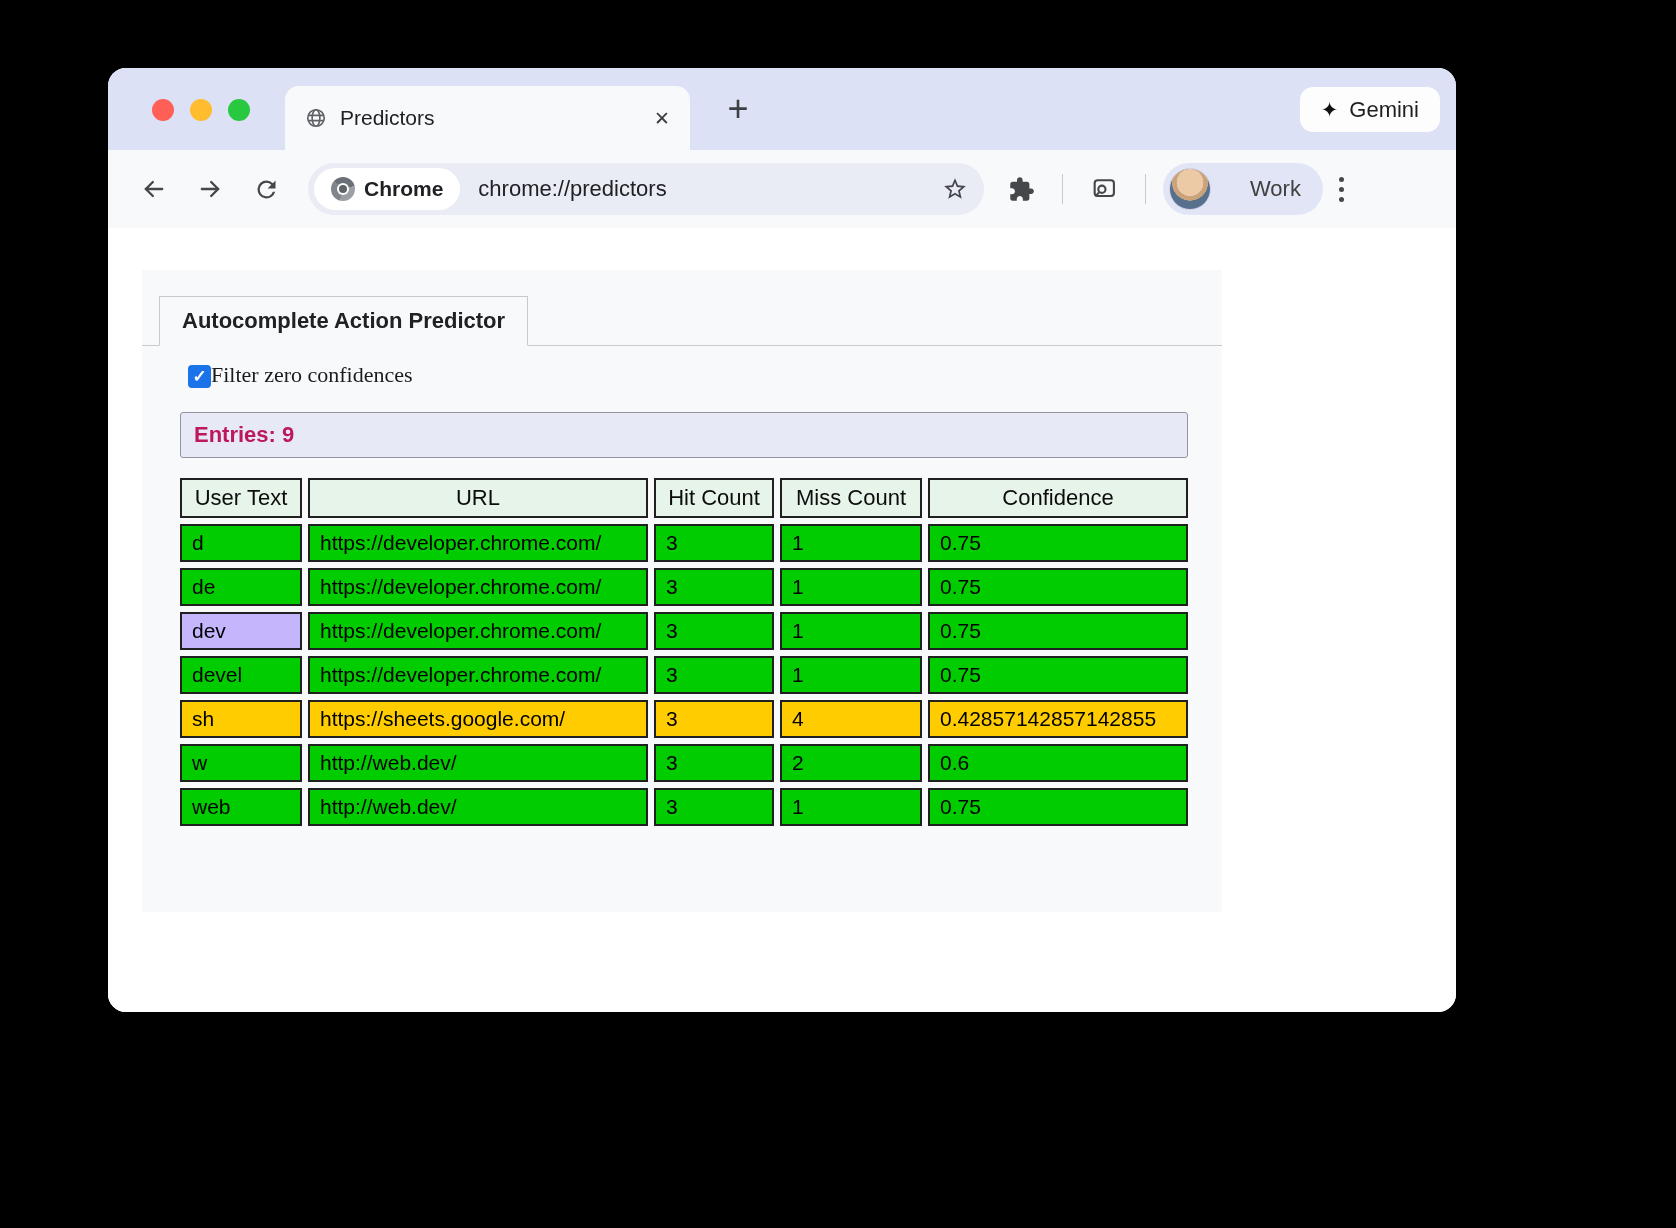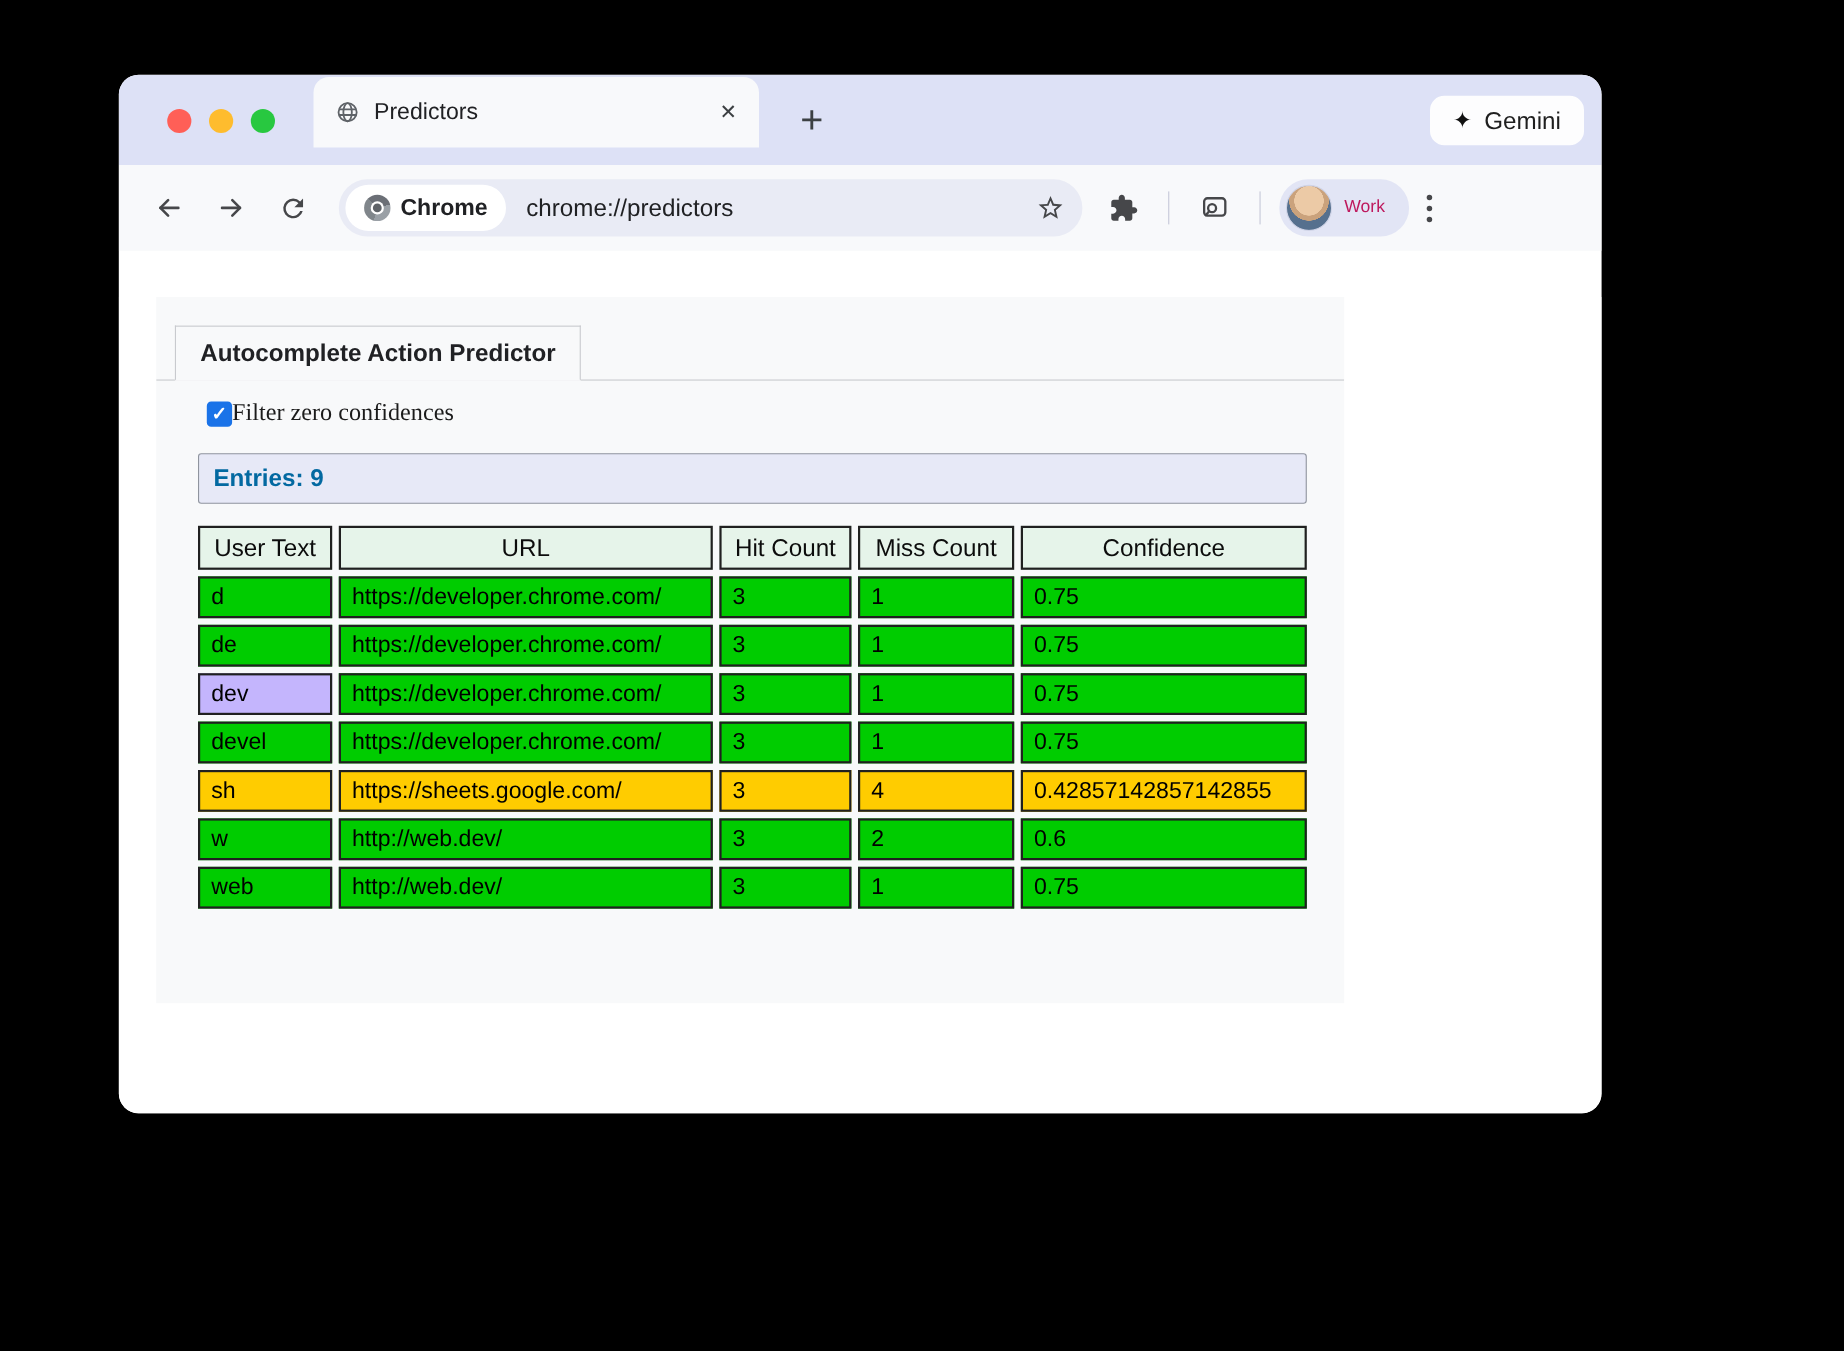--- a/index.html
+++ b/index.html
@@ -14,21 +14,21 @@
     box-shadow:0 24px 70px rgba(0,0,0,.55);
   }
   
   .tabstrip { height:82px; background:#dde1f6; position:relative; }
   .lights { position:absolute; left:44px; top:31px; display:flex; gap:16px; }
   .light { width:22px; height:22px; border-radius:50%; }
   .light.r { background:#ff5f57; }
   .light.y { background:#febc2e; }
   .light.g { background:#28c840; }
   .tab {
-    position:absolute; left:177px; bottom:16px; width:405px; height:64px;
+    position:absolute; left:177px; bottom:0; width:405px; height:64px;
     background:#f8f9fb; border-radius:14px 14px 0 0;
     display:flex; align-items:center; gap:13px; padding:0 20px;
   }
   .tab-title { font-size:21px; color:#202124; flex:1; }
   .tab-close { font-size:19px; color:#3c4043; cursor:default; }
   .newtab {
     position:absolute; left:606px; top:50%; transform:translateY(-50%);
     font-size:36px; font-weight:300; color:#3c4043; width:48px; height:48px;
     display:flex; align-items:center; justify-content:center;
   }
@@ -56,39 +56,39 @@
   .url-text { font-size:22px; color:#202124; margin-left:18px; }
   .star-btn { margin-left:auto; display:flex; }
   .divider { width:1px; height:30px; background:#c5c8d7; margin:0 13px; }
   .profile {
     height:52px; background:#e2e5f5; border-radius:26px; display:flex; align-items:center;
     gap:11px; padding:0 22px 0 6px; margin-left:4px;
   }
   .avatar { width:42px; height:42px; border-radius:50%;
     background:radial-gradient(circle at 50% 34%, #eccaa6 0 40%, #caa27c 41% 54%, #56708e 55% 100%);
     border:1px solid #cfd3e6; }
-  .profile-name { font-size:16px; color:#be185d; }
+  .profile-name { font-size:22px; color:#404040;margin-left:28px; }
   .menu-dots { display:flex; flex-direction:column; gap:5px; margin:0 10px 0 16px; }
   .menu-dots i { width:5px; height:5px; border-radius:50%; background:#46474a; }
   
   .page { height:784px; background:#fff; }
   .panel { margin:42px 0 0 34px; width:1080px; height:642px; background:#f8f9fa; padding-top:26px; overflow:hidden; }
   .pred-tabs { display:flex; align-items:flex-end; border-bottom:1px solid #c8cace; padding-left:17px;gap:47px; }
   .pred-tab { font-size:22px; padding:11px 22px; white-space:nowrap; }
   .pred-tab.active { background:#f8f9fa; border:1px solid #c8cace; border-bottom:1px solid #f8f9fa;
     margin-bottom:-1px; font-weight:700; color:#202124; }
   .pred-tab.inactive { color:#3c4043; padding:11px 28px; }
   .filter-row { margin:16px 0 0 46px; display:flex; align-items:flex-end; gap:0;font-family:Liberation Serif, serif; }
   .checkbox { width:23px; height:23px; border-radius:4px; background:#fff; border:2px solid #5f6368;
     display:flex; align-items:center; justify-content:center; color:#fff; font-size:17px; font-weight:700; }
   .checkbox.checked { background:#1a73e8; border-color:#1a73e8; }
   .checkbox.checked::after { content:"\2713"; }
   .filter-label { font-size:22px; color:#1b1b1b; }
   .entries { margin:24px 0 0 38px; width:1008px; background:#e7e9f7; border:1px solid #8f949e;
-    border-radius:3px; padding:9px 13px; font-size:22px; font-weight:700; color:#0369a1; }
+    border-radius:3px; padding:9px 13px; font-size:22px; font-weight:700; color:#be185d; }
   table.pred-table { margin:14px 0 0 32px; border-collapse:separate; border-spacing:6px;
     table-layout:fixed; width:1020px; }
   .pred-table th, .pred-table td { border:2px solid #202020; padding:5px 10px; height:38px;
     font-size:21px; overflow:hidden; white-space:nowrap; }
   .pred-table th { background:#e6f4ea; font-weight:400; text-align:center; font-size:22px; color:#0c0c0c; }
   .pred-table td { text-align:left; color:#000; }
   svg { display:block; }
 </style>
 </head>
 <body>

